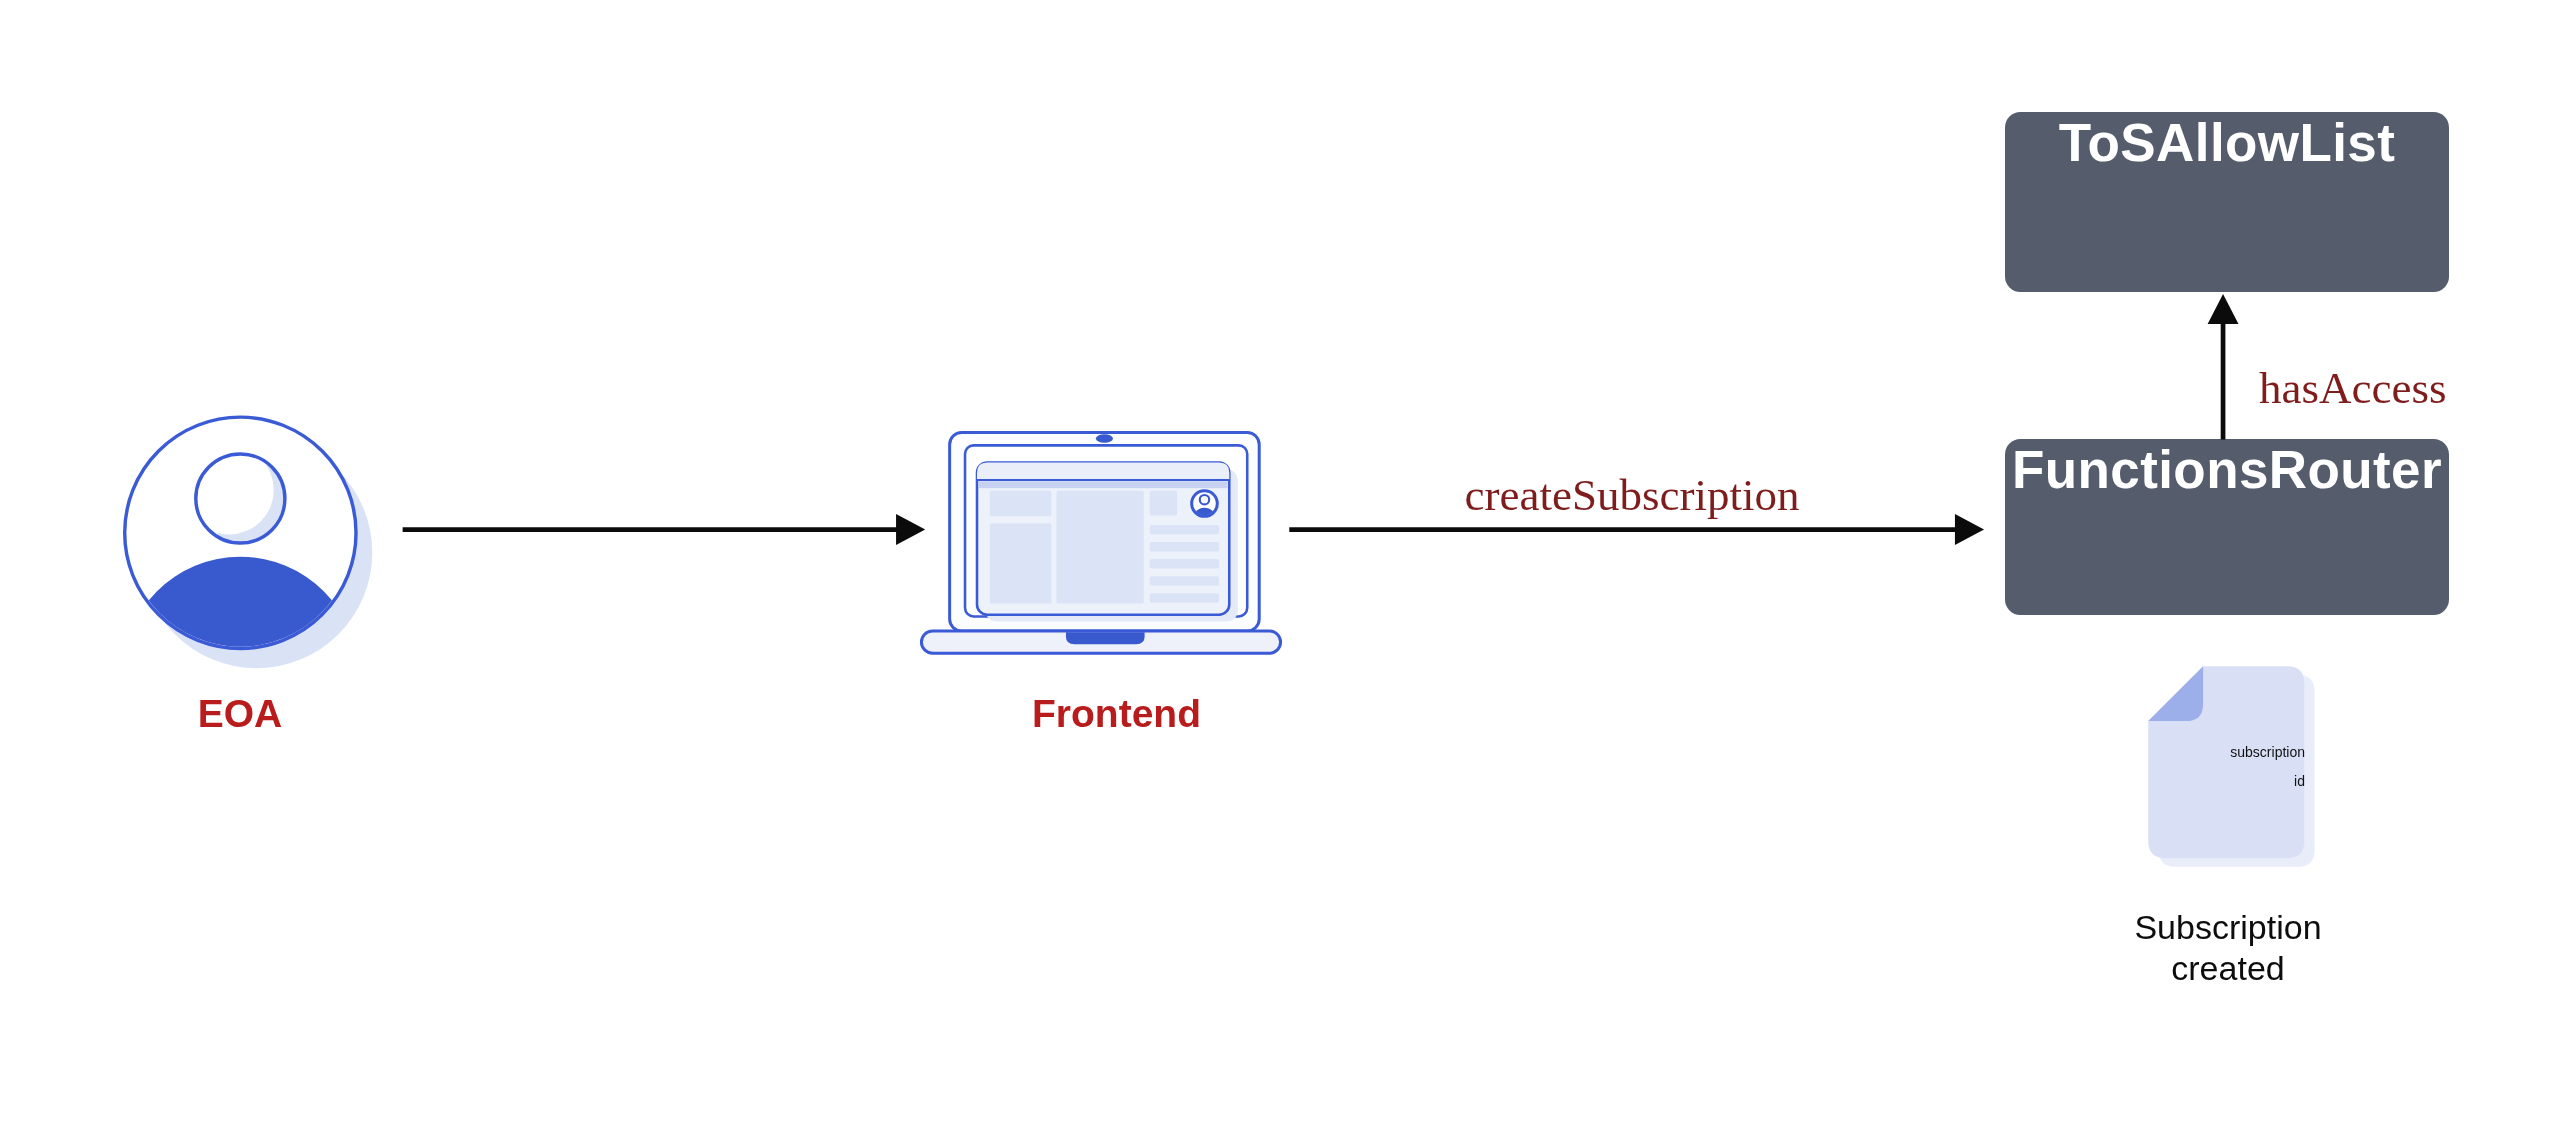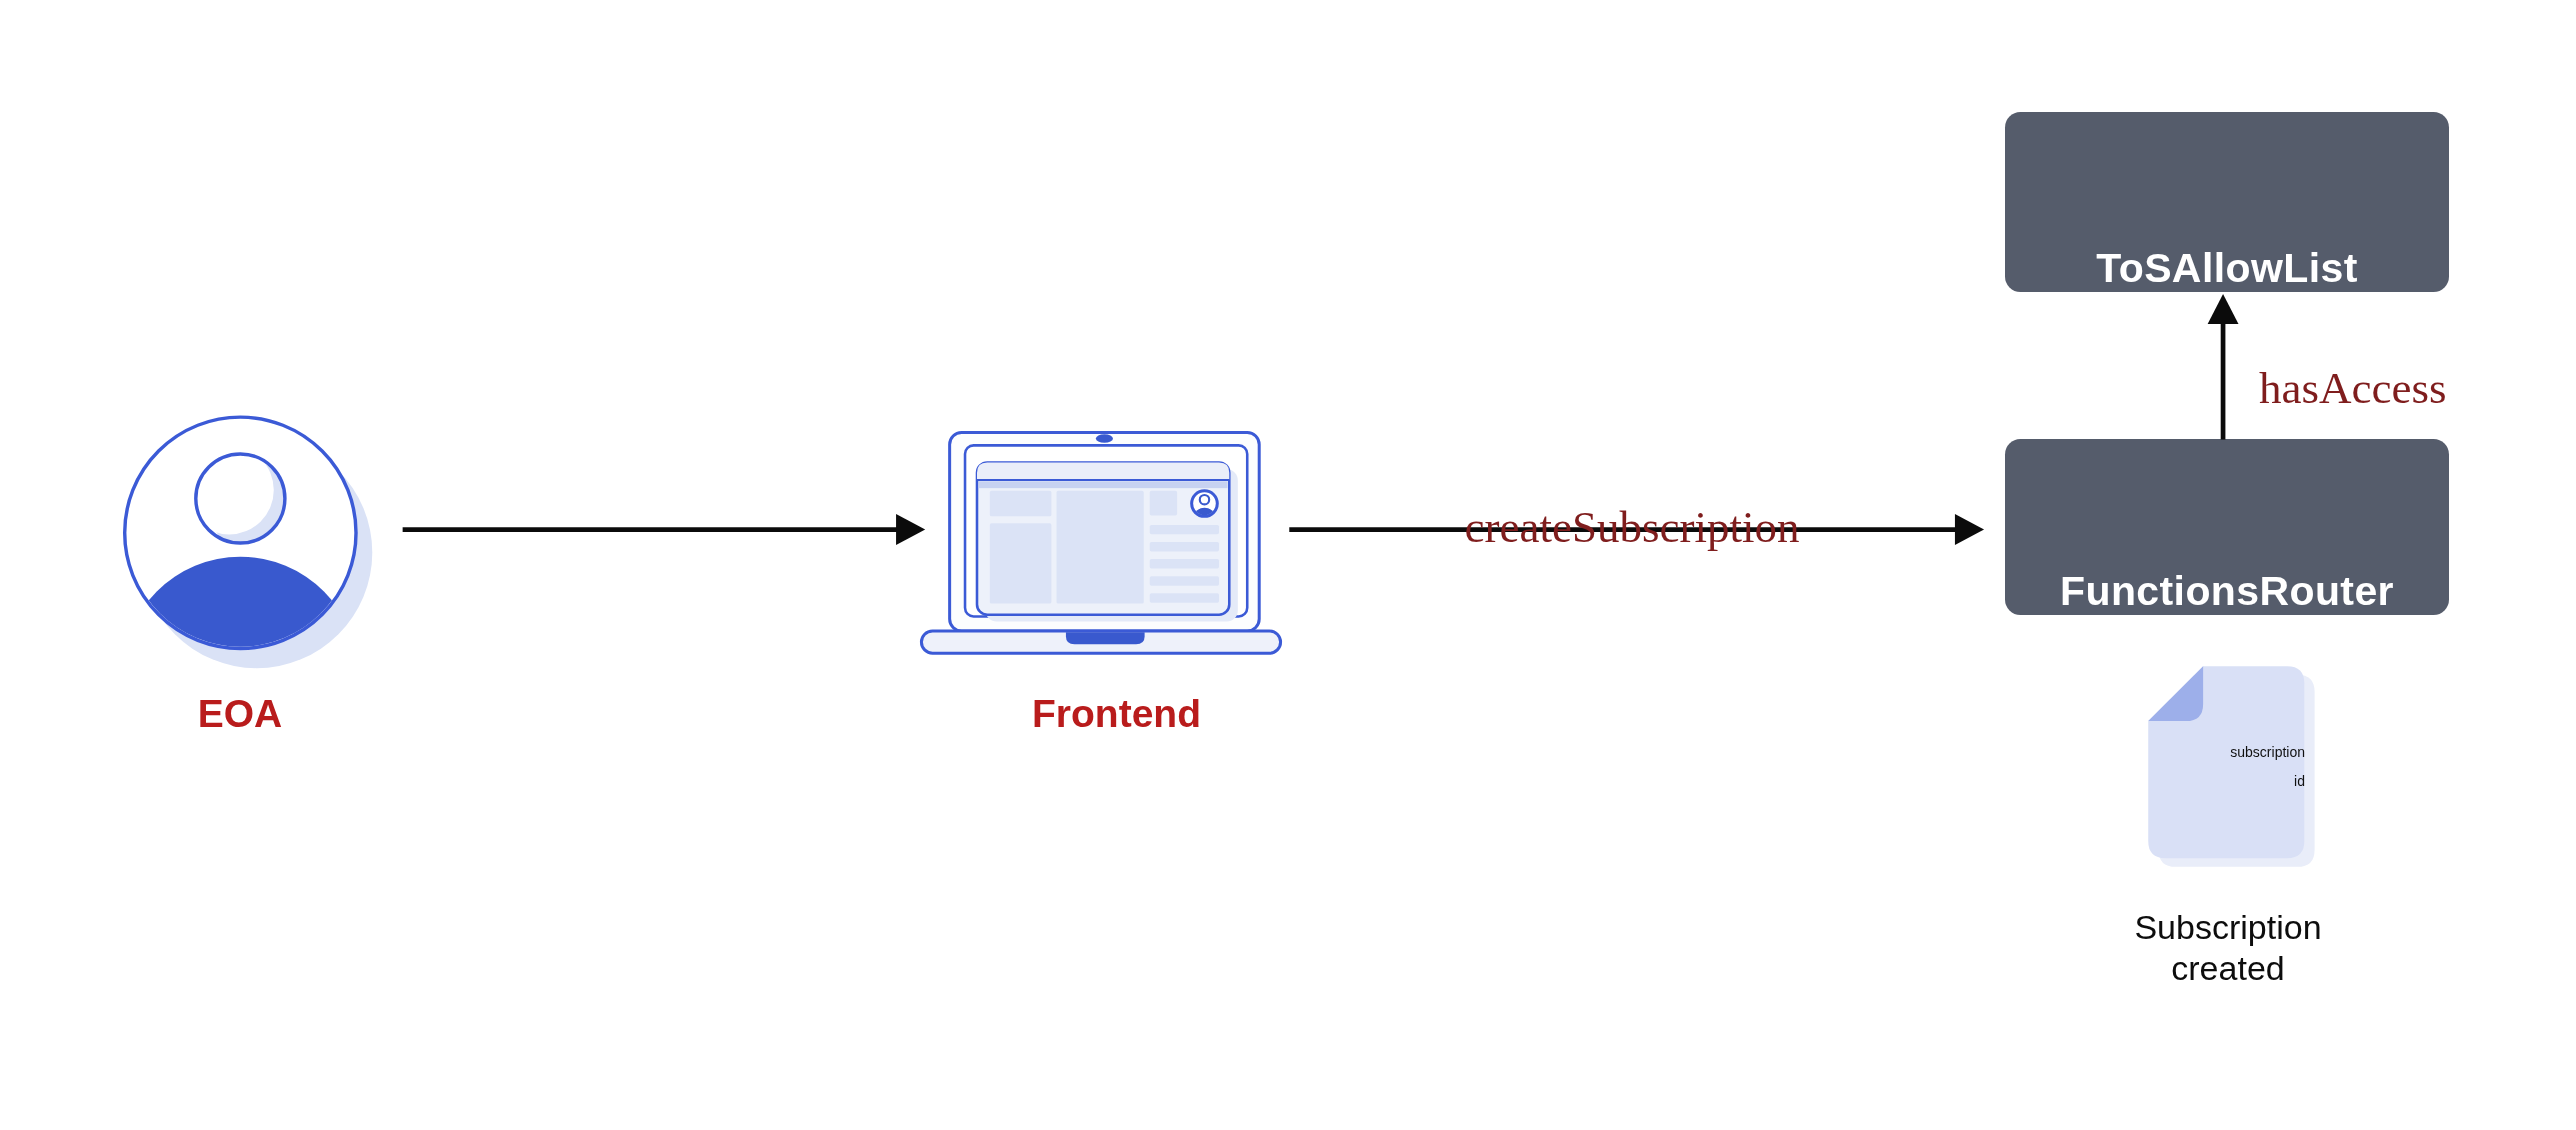--- a/index.html
+++ b/index.html
@@ -10,25 +10,25 @@
     background:#ffffff;
     overflow:hidden;
     font-family:"Liberation Sans", sans-serif;
   }
   .abs{position:absolute;}
   .node-box{
     position:absolute;
     background:#555C6B;
     border-radius:15.4px;
     display:flex;
-    align-items:flex-end;
+    align-items:flex-start;
     justify-content:center;
     color:#ffffff;
     font-weight:bold;
-    font-size:41px;
+    font-size:53px;
     letter-spacing:0.4px;
   }
   .node-label{
     position:absolute;
     color:#b91c1c;
     font-weight:bold;
     font-size:39px;
     text-align:center;
   }
   .mono-label{
@@ -146,21 +146,21 @@
     <g>
       <line x1="1505" y1="618" x2="2284" y2="618" stroke="#0B0B0B" stroke-width="5.5"></line>
       <polygon points="2282,600 2282,636 2316,618" fill="#0B0B0B"></polygon>
     </g>
     <g>
       <line x1="2595" y1="513" x2="2595" y2="376" stroke="#0B0B0B" stroke-width="5.5"></line>
       <polygon points="2577,378 2613,378 2595,343" fill="#0B0B0B"></polygon>
     </g>
   </svg>
 
-  <div class="mono-label" style="left:1418px;top:469px;width:428px;text-align:center;margin-top:32px;">createSubscription</div>
+  <div class="mono-label" style="left:1418px;top:469px;width:428px;text-align:center;">createSubscription</div>
 
   <div class="mono-label" style="left:2259px;top:362px;">hasAccess</div>
 
   <svg class="abs" style="left:2137px;top:655px;" width="206" height="223" viewBox="0 0 240 260">
     <path d="M 89 23 H 187 Q 207 23 207 43 V 227 Q 207 247 187 247 H 45 Q 25 247 25 227 V 87 Z" fill="#E9EDF9"></path>
     <path d="M 77 13 H 175 Q 195 13 195 33 V 217 Q 195 237 175 237 H 33 Q 13 237 13 217 V 77 Z" fill="#D9E0F6"></path>
     <path d="M 13 77 L 77 13 V 57 Q 77 77 57 77 Z" fill="#9DAFEA"></path>
   </svg>
 
   <div class="doc-text" style="left:2149px;top:738px;width:156px;">

